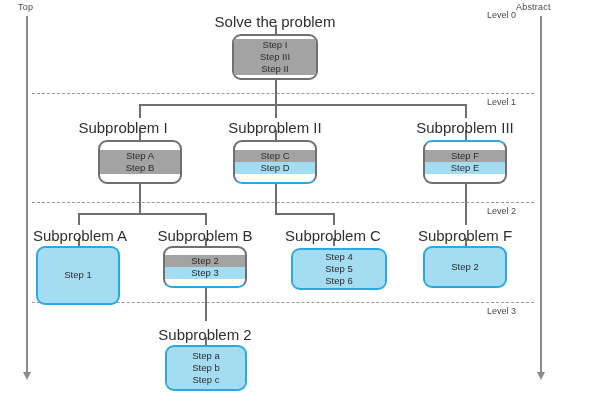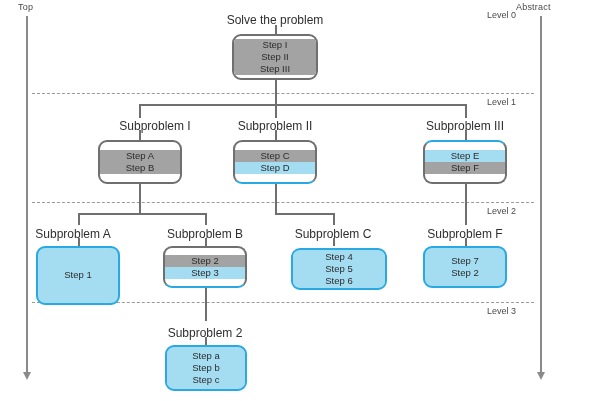--- a/index.html
+++ b/index.html
@@ -34,21 +34,21 @@
     position:absolute;font-size:9px;color:#4a4a4a;
     white-space:nowrap;
   }
 
   
   .conn-v{position:absolute;width:1.5px;background:#6f6f6f;}
   .conn-h{position:absolute;height:1.5px;background:#6f6f6f;}
 
   
   .node-title{
-    position:absolute;font-size:12px;color:#2f2f2f;
+    position:absolute;font-size:15px;color:#2f2f2f;
     white-space:nowrap;text-align:center;
     transform:translateX(-50%);
   }
 
   
   .node-box{
     position:absolute;
     box-sizing:border-box;
     border-radius:9px;
     overflow:hidden;
@@ -131,50 +131,50 @@
   <div class="conn-v" style="left:333px;top:238px;height:8px;"></div>
   <div class="conn-v" style="left:465px;top:238px;height:8px;"></div>
 
   <div class="conn-v" style="left:205px;top:288px;height:33px;"></div>
   <div class="conn-v" style="left:205px;top:337px;height:8px;"></div>
 
   <div class="node-title" style="left:275px;top:13px;">Solve the problem</div>
   <div class="node-box border-gray" style="left:232px;top:34px;width:86px;height:46px;">
     <div class="steps">
       <div class="step-line white">Step I</div>
+      <div class="step-line white">Step III</div>
       <div class="step-line white">Step II</div>
-      <div class="step-line white">Step III</div>
-    </div>
-  </div>
-
-  <div class="node-title" style="left:155px;top:119px;">Subproblem I</div>
+    </div>
+  </div>
+
+  <div class="node-title" style="left:123px;top:119px;">Subproblem I</div>
   <div class="node-box border-gray" style="left:98px;top:140px;width:84px;height:44px;">
     <div class="steps">
       <div class="step-line white">Step A</div>
       <div class="step-line white">Step B</div>
     </div>
   </div>
 
   <div class="node-title" style="left:275px;top:119px;">Subproblem II</div>
   <div class="node-box border-split" style="left:233px;top:140px;width:84px;height:44px;">
     <div class="steps">
       <div class="step-line white">Step C</div>
       <div class="step-line blue">Step D</div>
     </div>
   </div>
 
   <div class="node-title" style="left:465px;top:119px;">Subproblem III</div>
   <div class="node-box border-gray" style="left:423px;top:140px;width:84px;height:44px;border-top-color:#29a9e0;">
     <div class="steps">
+      <div class="step-line white">Step F</div>
       <div class="step-line blue">Step E</div>
-      <div class="step-line white">Step F</div>
-    </div>
-  </div>
-
-  <div class="node-title" style="left:73px;top:227px;">Subproblem A</div>
+    </div>
+  </div>
+
+  <div class="node-title" style="left:80px;top:227px;">Subproblem A</div>
   <div class="node-box border-blue fill-blue" style="left:36px;top:246px;width:84px;height:59px;">
     <div class="steps">
       <div class="step-line blue">Step 1</div>
     </div>
   </div>
 
   <div class="node-title" style="left:205px;top:227px;">Subproblem B</div>
   <div class="node-box border-split" style="left:163px;top:246px;width:84px;height:42px;">
     <div class="steps">
       <div class="step-line white">Step 2</div>
@@ -187,21 +187,20 @@
     <div class="steps">
       <div class="step-line blue">Step 4</div>
       <div class="step-line blue">Step 5</div>
       <div class="step-line blue">Step 6</div>
     </div>
   </div>
 
   <div class="node-title" style="left:465px;top:227px;">Subproblem F</div>
   <div class="node-box border-blue fill-blue" style="left:423px;top:246px;width:84px;height:42px;">
     <div class="steps">
-      <div class="step-line blue">Step 7</div>
       <div class="step-line blue">Step 2</div>
     </div>
   </div>
 
   <div class="node-title" style="left:205px;top:326px;">Subproblem 2</div>
   <div class="node-box border-blue fill-blue" style="left:165px;top:345px;width:82px;height:46px;">
     <div class="steps">
       <div class="step-line blue">Step a</div>
       <div class="step-line blue">Step b</div>
       <div class="step-line blue">Step c</div>

